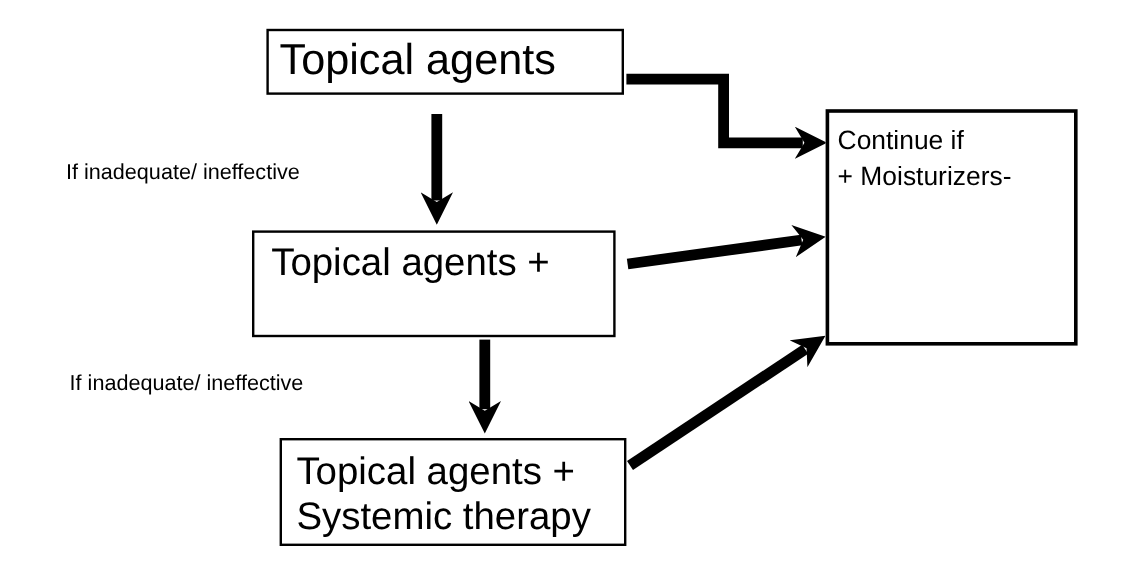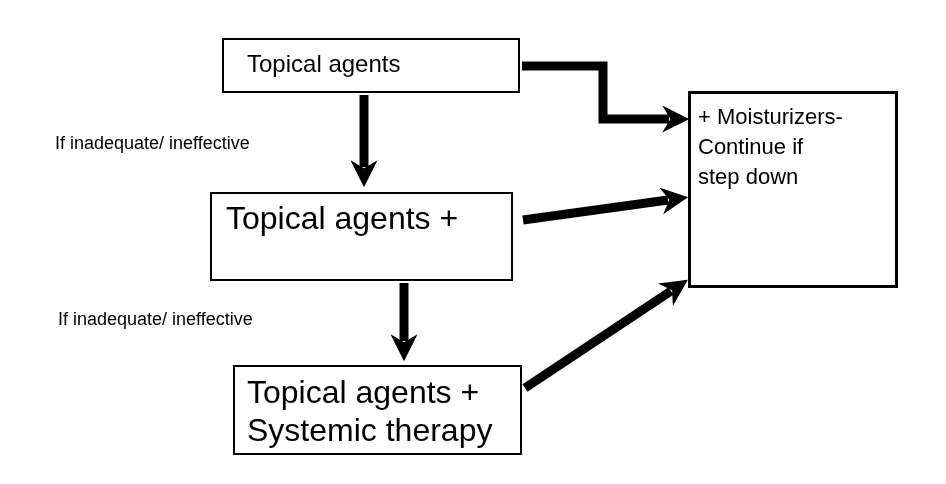--- a/index.html
+++ b/index.html
@@ -23,25 +23,25 @@
     width: 946px;
     height: 484px;
   }
   .node {
     position: absolute;
     box-sizing: border-box;
     border: 2px solid #000000;
     background: #ffffff;
   }
   .node-topical {
-    left: 222px; top: 38px;
+    left: 222px; top: 24px;
     width: 298px; height: 55px;
-    font-size: 24px;
+    font-size: 36px;
     line-height: 47px;
-    padding-left: 23px;
+    padding-left: 9px;
   }
   .node-photo {
     left: 210px; top: 192px;
     width: 303px; height: 89px;
     font-size: 32px;
     line-height: 38px;
     padding: 5px 0 0 14px;
   }
   .node-systemic {
     left: 233px; top: 365px;
@@ -93,22 +93,21 @@
   <div class="node node-photo">
     <div class="text-line">Topical agents +</div>
   </div>
 
   <div class="node node-systemic">
     <div class="text-line">Topical agents +</div>
     <div class="text-line">Systemic therapy</div>
   </div>
 
   <div class="node node-outcome">
+    <div class="text-line">Continue if</div>
     <div class="text-line">+ Moisturizers-</div>
-    <div class="text-line">Continue if</div>
-    <div class="text-line">step down</div>
   </div>
 
   <div class="edge-label edge-label-1">If inadequate/ ineffective</div>
 
   <div class="edge-label edge-label-2">If inadequate/ ineffective</div>
 
 </div>
 
 </body></html>

